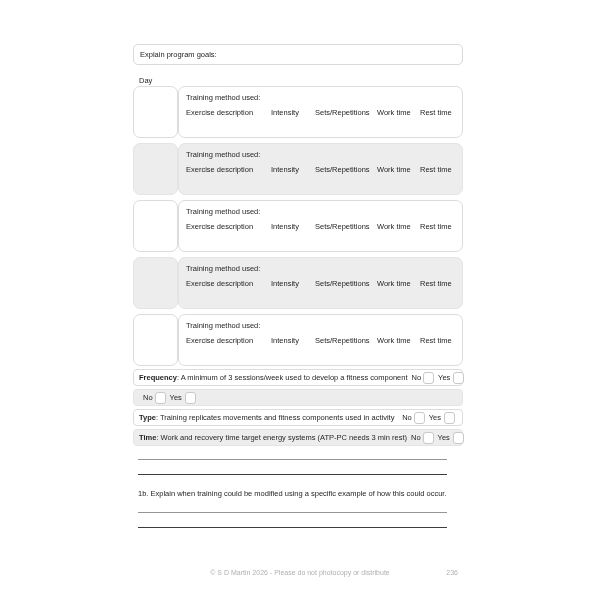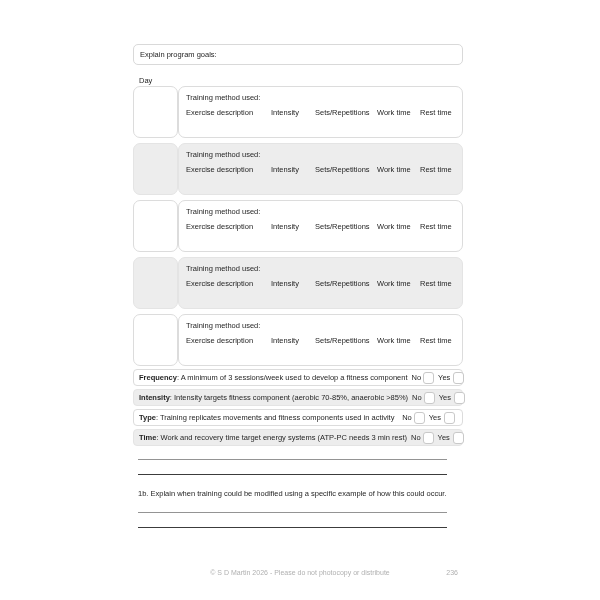--- a/index.html
+++ b/index.html
@@ -152,21 +152,20 @@
 
     <div class="eval-row shade-white">
       <span class="eval-text"><span class="eval-term">Frequency</span><span>: A minimum of 3 sessions/week used to develop a fitness component</span></span>
       <span class="nv-label">No</span>
       <span class="checkbox no"></span>
       <span class="nv-label">Yes</span>
       <span class="checkbox yes"></span>
     </div>
 
     <div class="eval-row shade-gray">
-      <span class="eval-text"><span class="eval-term">Intensity</span><span>: Intensity targets fitness component (aerobic 70-85%, anaerobic &gt;85%)</span></span>
       <span class="nv-label">No</span>
       <span class="checkbox no"></span>
       <span class="nv-label">Yes</span>
       <span class="checkbox yes"></span>
     </div>
 
     <div class="eval-row shade-white">
       <span class="eval-text"><span class="eval-term">Type</span><span>: Training replicates movements and fitness components used in activity</span></span>
       <span class="nv-label">No</span>
       <span class="checkbox no"></span>

